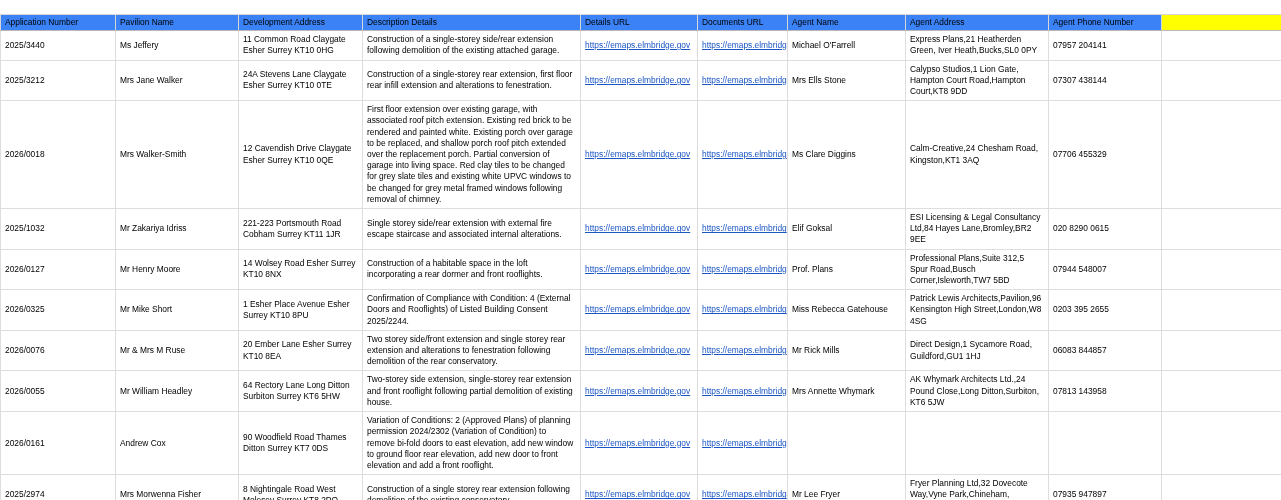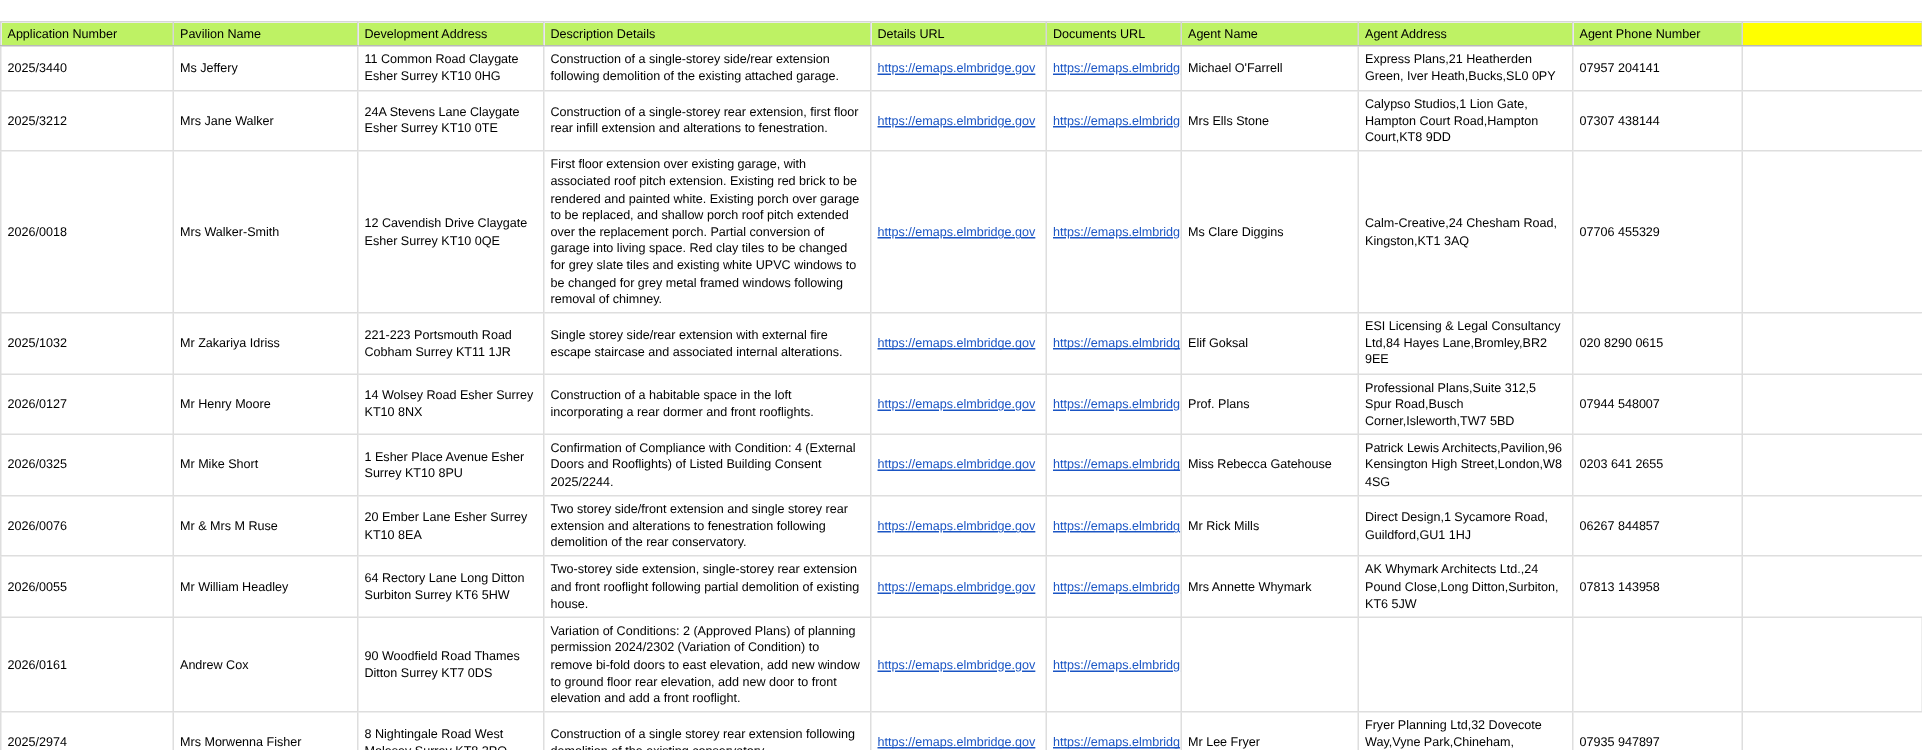--- a/index.html
+++ b/index.html
@@ -31,21 +31,21 @@
   table.grid col.c-devaddr { width: 124px; }
   table.grid col.c-desc    { width: 218px; }
   table.grid col.c-durl    { width: 117px; }
   table.grid col.c-docurl  { width: 90px; }
   table.grid col.c-agent   { width: 118px; }
   table.grid col.c-agaddr  { width: 143px; }
   table.grid col.c-phone   { width: 113px; }
   table.grid col.c-extra   { width: 120px; }
 
   thead th {
-    background: #bef264;
+    background: #3b82f6;
     text-align: left;
     font-weight: normal;
     padding: 2px 3px 2px 4px;
     border: 1px solid #d6d6d6;
     border-bottom: 1px solid #b9b9b9;
     white-space: nowrap;
     overflow: hidden;
     height: 15px;
     vertical-align: middle;
     font-size: 8.4px;
@@ -260,21 +260,21 @@
           </td>
           <td class="url"><a href="#">https://emaps.elmbridge.gov</a></td>
           <td class="url"><a href="#">https://emaps.elmbridg</a></td>
           <td>
             <span class="cellwrap">Miss Rebecca Gatehouse</span>
           </td>
           <td>
             <span class="cellwrap">Patrick Lewis Architects,Pavilion,96 Kensington High Street,London,W8 4SG</span>
           </td>
           <td>
-            <span class="cellwrap">0203 641 2655</span>
+            <span class="cellwrap">0203 395 2655</span>
           </td>
           <td class="empty" style="border-left-color: rgb(255, 255, 255); border-right-color: rgb(255, 255, 255);">
             <span class="cellwrap"></span>
           </td>
         </tr>
         <tr>
           <td>
             <span class="cellwrap">2026/0076</span>
           </td>
           <td>
@@ -288,21 +288,21 @@
           </td>
           <td class="url"><a href="#">https://emaps.elmbridge.gov</a></td>
           <td class="url"><a href="#">https://emaps.elmbridg</a></td>
           <td>
             <span class="cellwrap">Mr Rick Mills</span>
           </td>
           <td>
             <span class="cellwrap">Direct Design,1 Sycamore Road, Guildford,GU1 1HJ</span>
           </td>
           <td>
-            <span class="cellwrap">06267 844857</span>
+            <span class="cellwrap">06083 844857</span>
           </td>
           <td class="empty" style="border-left-color: rgb(255, 255, 255); border-right-color: rgb(255, 255, 255);">
             <span class="cellwrap"></span>
           </td>
         </tr>
         <tr>
           <td>
             <span class="cellwrap">2026/0055</span>
           </td>
           <td>

